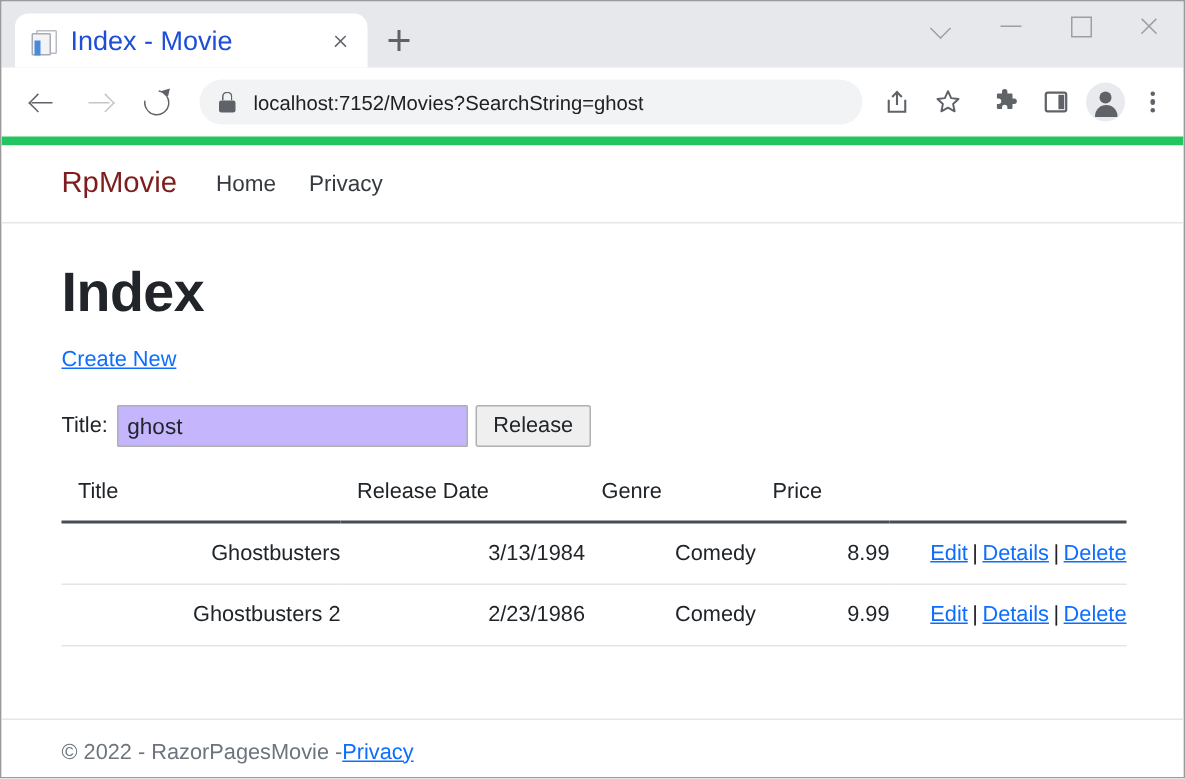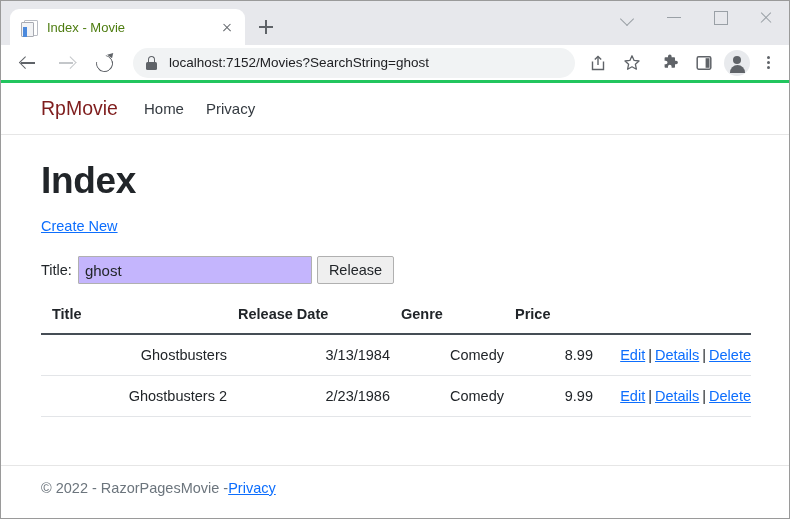--- a/index.html
+++ b/index.html
@@ -67,22 +67,22 @@
     border: 1px solid #a8abb3;
     border-radius: 1px;
   }
   .fav-bar {
     position: absolute;
     left: 1px; top: 4px;
     width: 4px; height: 10px;
     background: #4b89dc;
   }
   .tab-title {
-    font-size: 13px;
-    color: #4d7c0f;
+    font-size: 18px;
+    color: #1d4ed8;
     white-space: nowrap;
     overflow: hidden;
     text-overflow: ellipsis;
     flex: 1 1 auto;
   }
   .tab-close {
     width: 20px; height: 20px;
     flex: 0 0 20px;
     position: relative;
     border-radius: 50%;
@@ -143,27 +143,27 @@
     left: 17px; top: 10px;
     width: 12px; height: 12px;
     border: 1.3px solid #9aa0a6;
   }
   .wc-close-x { position: absolute; left: 16px; top: 16px; width: 14px; height: 1.3px; background: #9aa0a6; }
   .wc-close-x.a { transform: rotate(45deg); }
   .wc-close-x.b { transform: rotate(-45deg); }
 
   
   #toolbar {
-    height: 38px;
+    height: 52px;
     background: #ffffff;
     display: flex;
     align-items: center;
     padding: 0 8px;
     box-sizing: border-box;
-    border-bottom: 3px solid #22c55e;
+    border-bottom: 6px solid #22c55e;
   }
   .navbtn {
     width: 30px; height: 30px;
     position: relative;
     flex: 0 0 30px;
     margin: 0 4px;
   }
   .arrow-shaft {
     position: absolute;
     top: 14.5px;
@@ -386,21 +386,21 @@
 
   table#movies-table {
     margin-top: 22px;
     width: 710px;
     border-collapse: collapse;
     table-layout: fixed;
   }
   table#movies-table th {
     text-align: left;
     font-size: 14.5px;
-    font-weight: bold;
+    font-weight: normal;
     color: #212529;
     padding: 0 0 11px 11px;
     border-bottom: 2px solid #454d55;
   }
   table#movies-table td {
     text-align: right;
     font-size: 14.5px;
     color: #212529;
     padding: 12px 0 12px 11px;
     border-bottom: 1px solid #e3e5e8;

